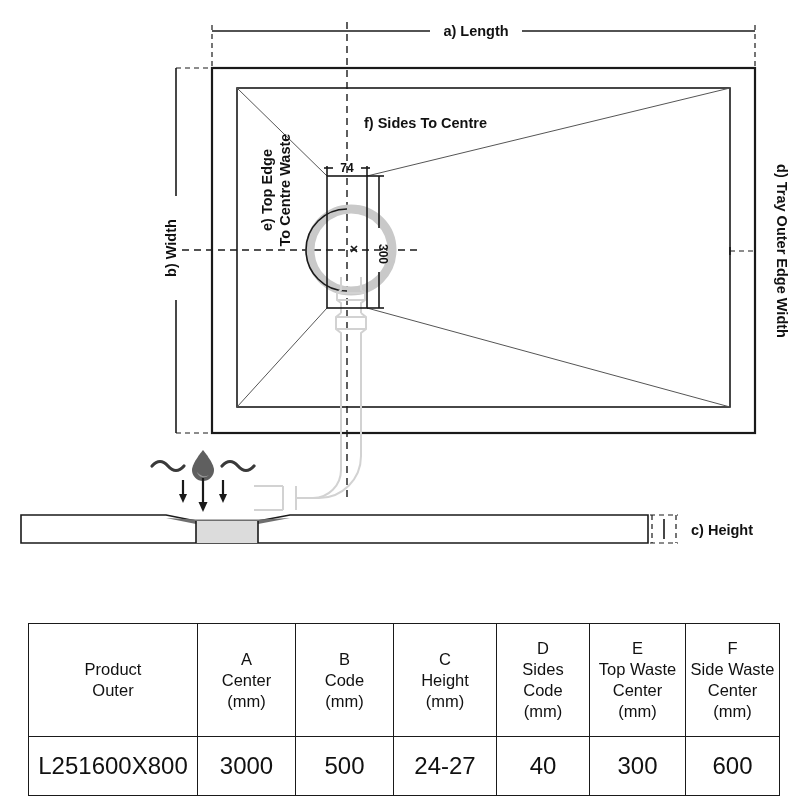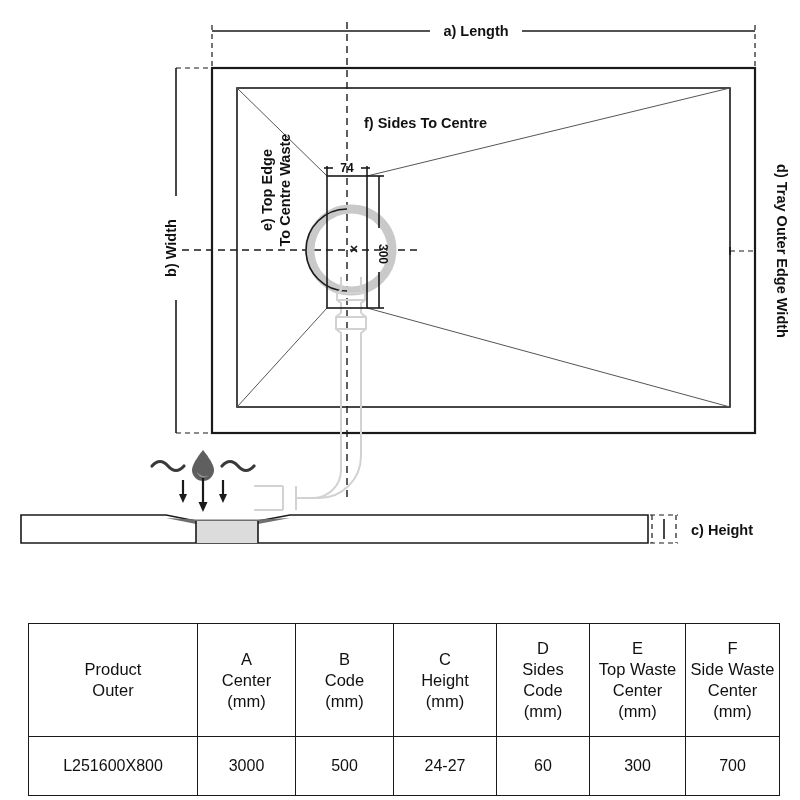--- a/index.html
+++ b/index.html
@@ -46,21 +46,21 @@
     color: #111;
     padding: 0;
   }
   table.spec thead td {
     height: 112px;
     font-size: 16.5px;
     line-height: 21px;
   }
   table.spec tbody td {
     height: 58px;
-    font-size: 16px;
+    font-size: 24px;
   }
   .hdr-line { display: block; }
   .col-code  { width: 168px; margin-left: 32px; }
   .col-a     { width: 97px; }
   .col-b     { width: 97px; }
   .col-c     { width: 102px; }
   .col-d     { width: 92px; }
   .col-e     { width: 95px; }
   .col-f     { width: 93px; }
 
@@ -267,21 +267,21 @@
             <span class="hdr-line">(mm)</span>
           </td>
         </tr>
       </thead>
       <tbody>
         <tr>
           <td>L251600X800</td>
           <td>3000</td>
           <td>500</td>
           <td>24-27</td>
-          <td>60</td>
+          <td>40</td>
           <td>300</td>
-          <td>700</td>
+          <td>600</td>
         </tr>
       </tbody>
     </table>
   </div>
 
 </div>
 
 </body></html>

